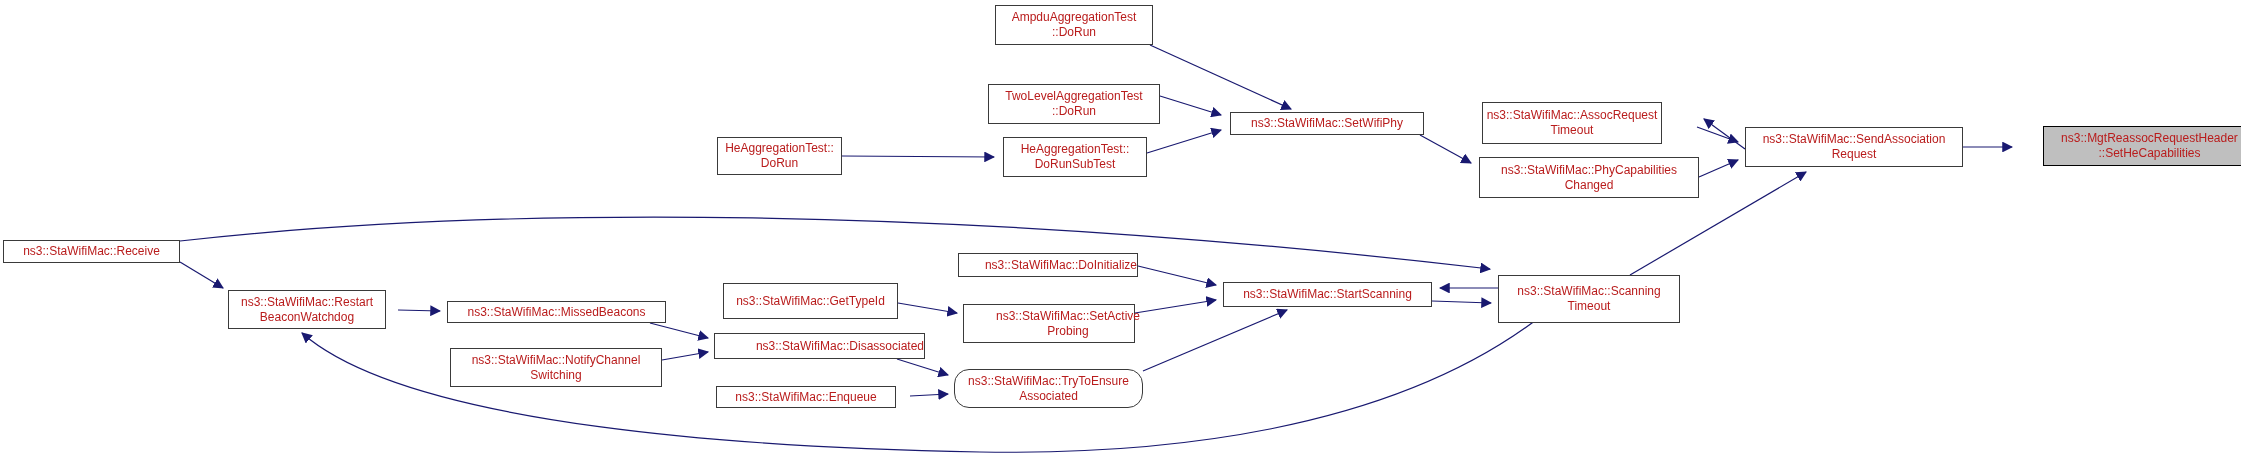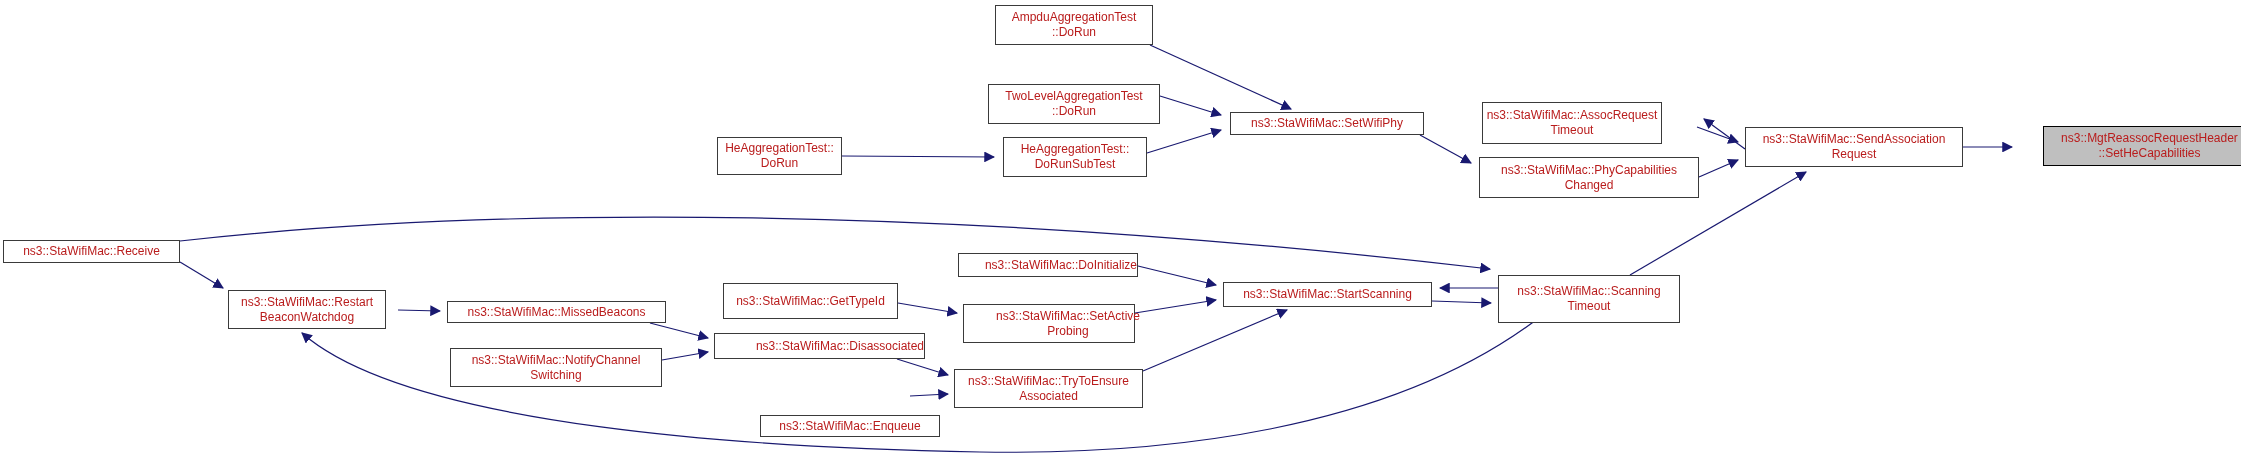--- a/index.html
+++ b/index.html
@@ -130,38 +130,38 @@
 
   <div class="node" style="left:450px;top:348px;width:212px;height:39px;">
     <span>ns3::StaWifiMac::NotifyChannel</span>
     <span>Switching</span>
   </div>
 
   <div class="node" style="left:714px;top:333px;width:211px;height:26px;align-items:flex-end;">
     <span>ns3::StaWifiMac::Disassociated</span>
   </div>
 
-  <div class="node" style="left:760px;top:386px;width:180px;height:22px;margin-top:29px;">
+  <div class="node" style="left:716px;top:386px;width:180px;height:22px;">
     <span>ns3::StaWifiMac::Enqueue</span>
   </div>
 
   <div class="node" style="left:723px;top:283px;width:175px;height:36px;">
     <span>ns3::StaWifiMac::GetTypeId</span>
   </div>
 
   <div class="node" style="left:958px;top:253px;width:180px;height:24px;align-items:flex-end;">
     <span>ns3::StaWifiMac::DoInitialize</span>
   </div>
 
   <div class="node" style="left:963px;top:304px;width:172px;height:39px;padding-left:38px;">
     <span>ns3::StaWifiMac::SetActive</span>
     <span>Probing</span>
   </div>
 
-  <div class="node" style="left:954px;top:369px;width:189px;height:39px;">
+  <div class="node" style="left:954px;top:369px;width:189px;height:39px;border-radius:15px;">
     <span>ns3::StaWifiMac::TryToEnsure</span>
     <span>Associated</span>
   </div>
 
   <div class="node" style="left:1223px;top:282px;width:209px;height:25px;">
     <span>ns3::StaWifiMac::StartScanning</span>
   </div>
 
   <div class="node" style="left:1498px;top:275px;width:182px;height:48px;">
     <span>ns3::StaWifiMac::Scanning</span>

